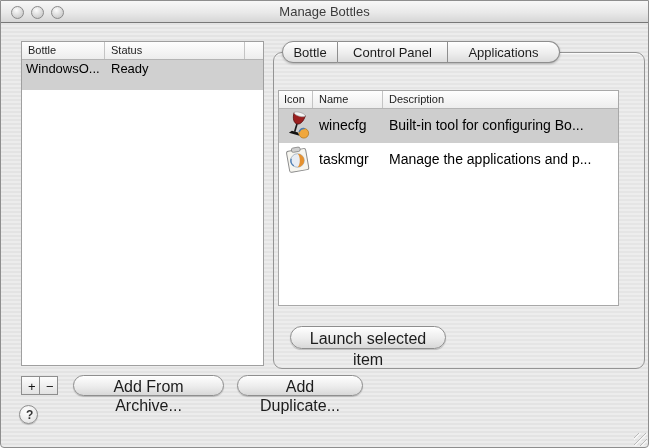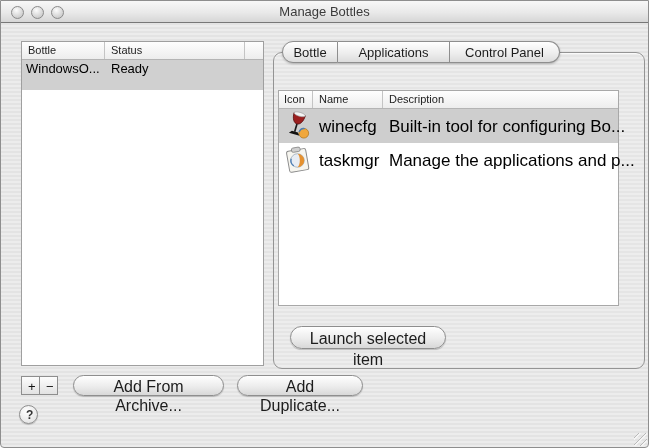--- a/index.html
+++ b/index.html
@@ -50,21 +50,21 @@
     border:1px solid #8e8e8e;border-left:none;box-sizing:border-box;padding:0 4px;
   }
   .tab:first-child{border-left:1px solid #8e8e8e;border-radius:11px 0 0 11px;}
   .tab:last-child{border-radius:0 11px 11px 0;}
   
   .alist{
     position:absolute;left:4px;top:37px;width:341px;height:216px;
     background:#fff;border:1px solid #a8a8a8;box-sizing:border-box;
   }
   .alist .thead .hcell{top:2px;}
-  .arow{position:relative;height:34px;font-size:17px;color:#000;}
+  .arow{position:relative;height:34px;font-size:14px;color:#000;}
   .arow.sel{background:#cecece;}
   .arow .icon{position:absolute;left:3px;top:1px;width:31px;height:31px;}
   .arow .name{position:absolute;left:40px;top:8px;}
   .arow .desc{position:absolute;left:110px;top:8px;white-space:nowrap;}
   
   .aquabtn{
     display:inline-block;border:1px solid #8e8e8e;border-radius:12px;
     background:linear-gradient(#ffffff,#ececec 55%,#d8d8d8);
     font-size:16px;color:#1c1c1c;box-sizing:border-box;
     box-shadow:0 1px 1px rgba(0,0,0,.2);
@@ -156,22 +156,22 @@
         <span class="desc">Manage the applications and p...</span>
       </div>
 
     </div>
 
     <button class="aquabtn launch">Launch selected item</button>
   </div>
 
   <div class="tabs">
     <div class="tab" style="width:56px">Bottle</div>
+    <div class="tab" style="width:110px">Control Panel</div>
     <div class="tab" style="width:112px">Applications</div>
-    <div class="tab" style="width:110px">Control Panel</div>
   </div>
 
   <button class="sqbtn plus">+</button>
   <button class="sqbtn minus">−</button>
   <button class="aquabtn archive">Add From Archive...</button>
   <button class="aquabtn duplicate">Add Duplicate...</button>
   <button class="helpbtn">?</button>
 
   <div class="grip"></div>
 </div>

